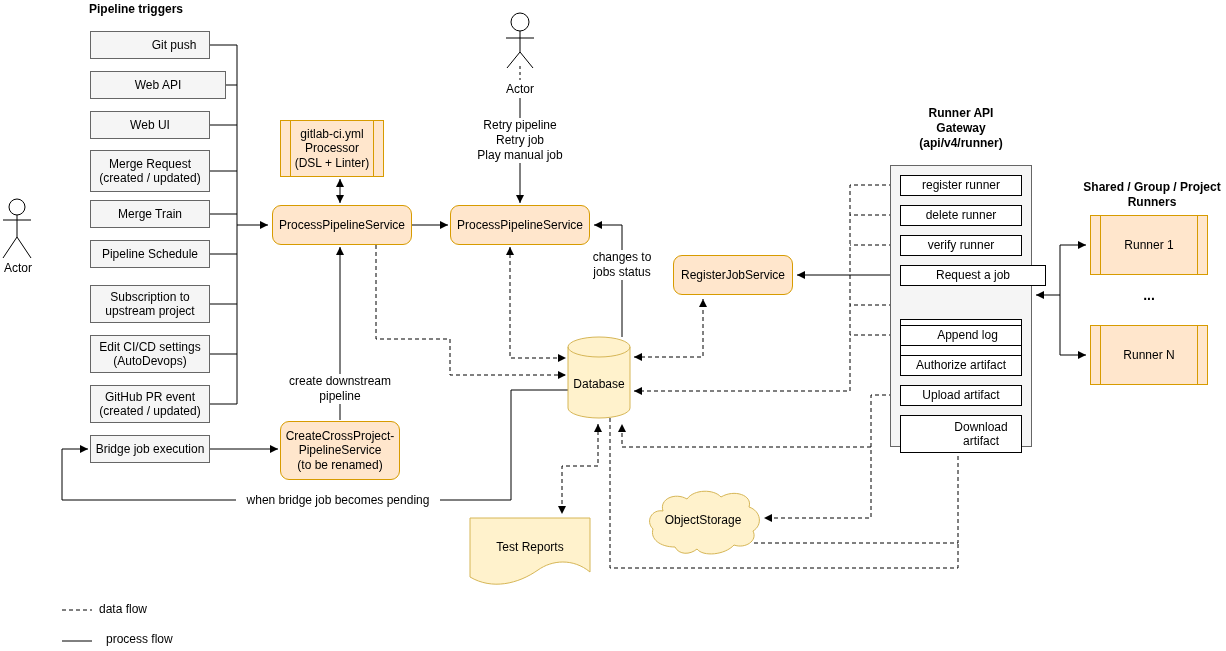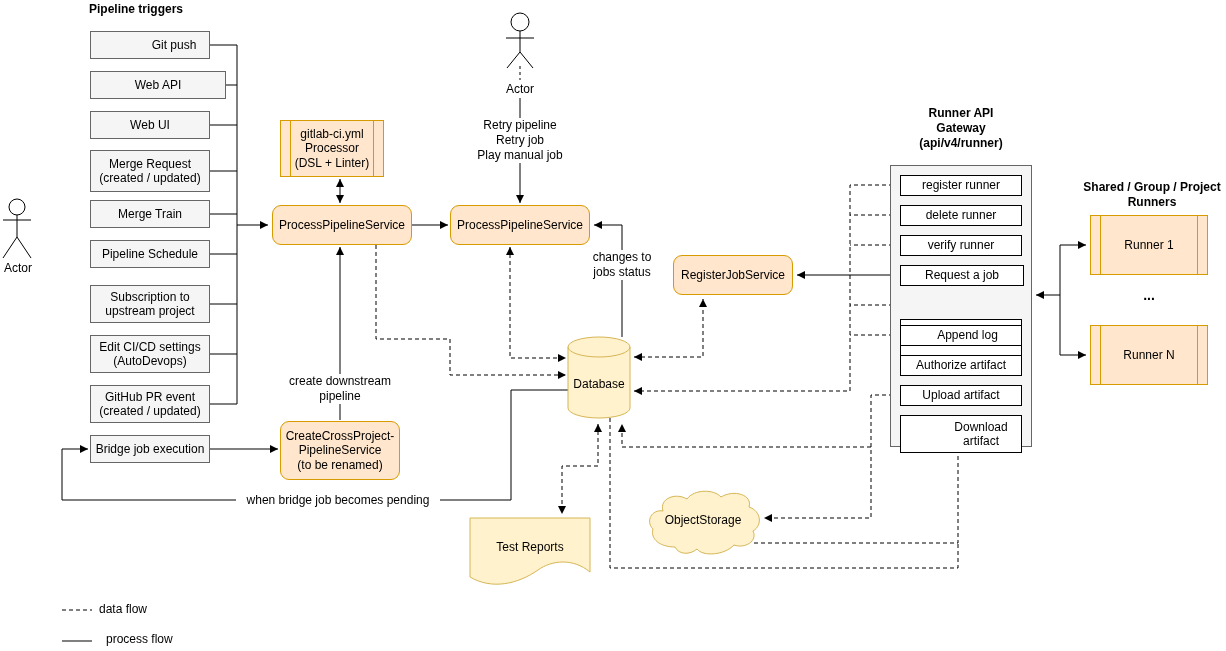--- a/index.html
+++ b/index.html
@@ -159,21 +159,21 @@
   <div class="lbl" style="left:655px;top:513px;width:96px;">ObjectStorage</div>
   <div class="lbl" style="left:480px;top:540px;width:100px;">Test Reports</div>
 
   <div class="lbl bold" style="left:888px;top:106px;width:146px;">Runner API
 Gateway
 (api/v4/runner)</div>
   <div class="node gwbox" style="left:890px;top:165px;width:142px;height:282px;"></div>
   <div class="node gwitem" style="left:900px;top:175px;width:122px;height:21px;">register runner</div>
   <div class="node gwitem" style="left:900px;top:205px;width:122px;height:21px;">delete runner</div>
   <div class="node gwitem" style="left:900px;top:235px;width:122px;height:21px;">verify runner</div>
-  <div class="node gwitem" style="left:900px;top:265px;width:124px;height:21px;">Request a job</div>
+  <div class="node gwitem" style="left:900px;top:265px;width:146px;height:21px;">Request a job</div>
   <div class="node gwitem" style="left:900px;top:295px;width:122px;height:38px;margin-top:24px;">Update a job</div>
   <div class="node gwitem" style="left:900px;top:325px;width:122px;height:21px;padding-left:13px;">Append log</div>
   <div class="node gwitem" style="left:900px;top:355px;width:122px;height:21px;">Authorize artifact</div>
   <div class="node gwitem" style="left:900px;top:385px;width:122px;height:21px;">Upload artifact</div>
   <div class="node gwitem" style="left:900px;top:415px;width:122px;height:38px;padding-left:40px;">Download artifact</div>
 
   <div class="lbl bold" style="left:1078px;top:180px;width:148px;">Shared / Group / Project
 Runners</div>
   <div class="node proc" style="left:1090px;top:215px;width:118px;height:60px;"><i class="bars"></i>
     <span>Runner 1</span></div>

